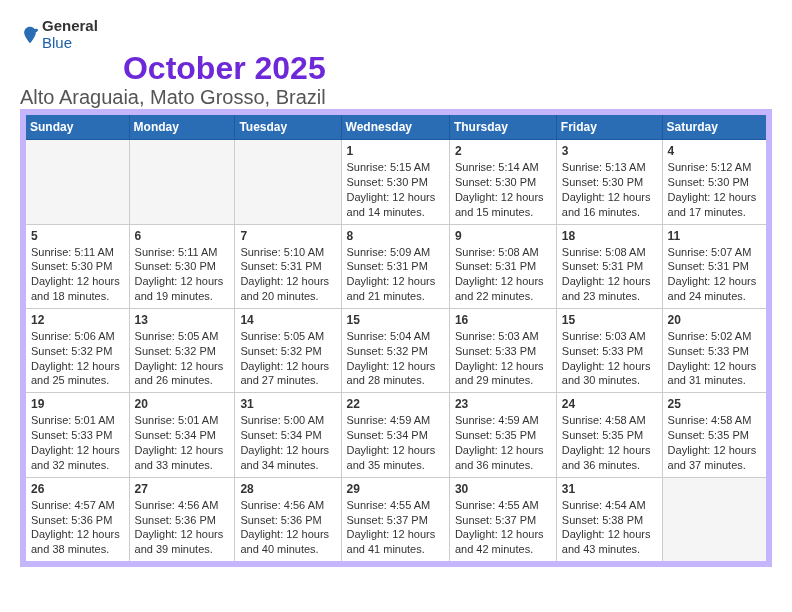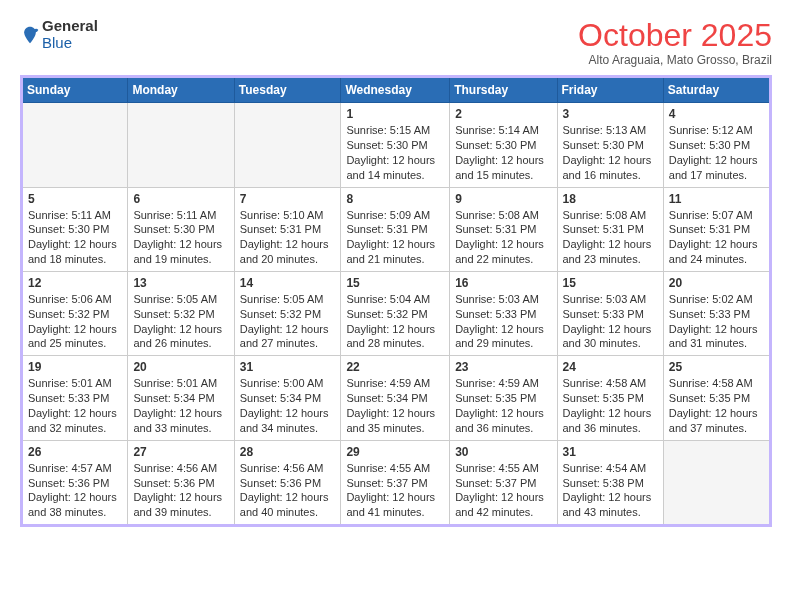--- a/index.html
+++ b/index.html
@@ -11,48 +11,48 @@
       overflow: hidden;
     }
     .container {
       width: 792px;
       padding: 18px 20px 10px 20px;
     }
     .header-row {
       display: flex;
       align-items: flex-start;
       justify-content: space-between;
-      margin-bottom: 8px;
+      flex-direction: column;
     }
     .logo {
       display: flex;
       align-items: center;
       gap: 2px;
     }
     .logo-icon {
       width: 20px;
       height: 20px;
     }
     .title-block {
       text-align: right;
     }
     .month-title {
       font-size: 32px;
-      font-weight: normal;
-      color: #ef4444;
+      font-weight: bold;
+      color: #6d28d9;
       line-height: 1.1;
     }
     .location-title {
-      font-size: 12px;
+      font-size: 20px;
       color: #555;
     }
     .calendar {
       width: 100%;
       border-collapse: collapse;
-      border: 3px solid #c4b5fd;
+      border: 6px solid #c4b5fd;
     }
     .calendar th {
       background: #2a6db5;
       color: #fff;
       font-size: 12px;
       font-weight: bold;
       padding: 5px 4px;
       text-align: left;
       border: 1px solid #1e5a9c;
     }

